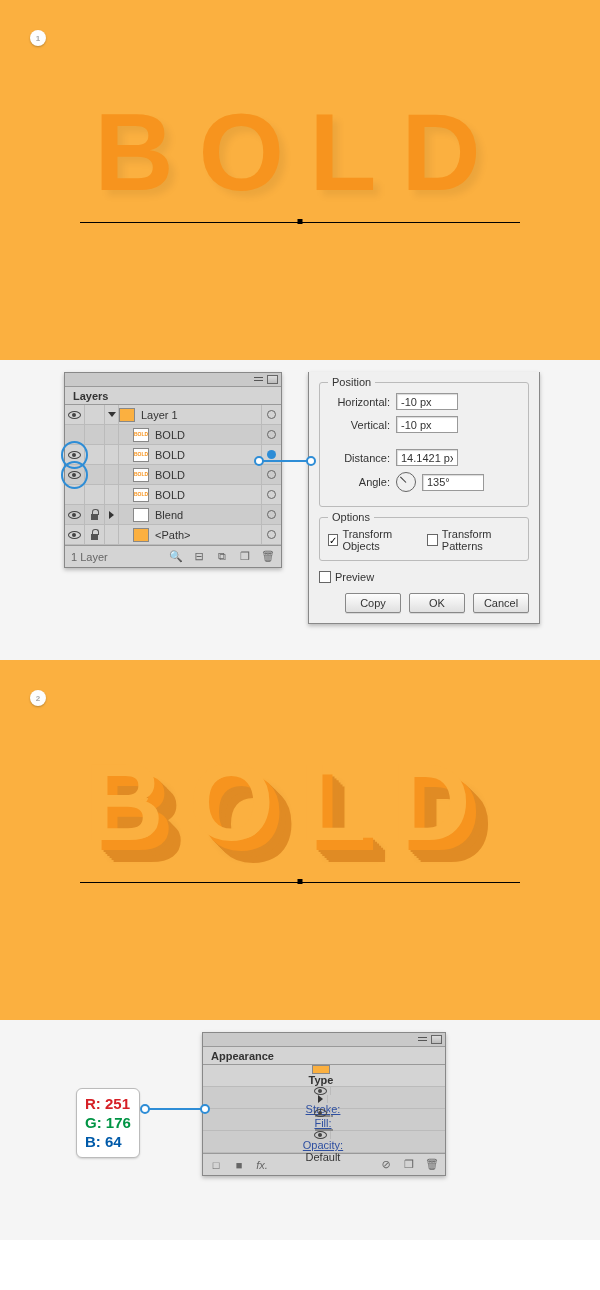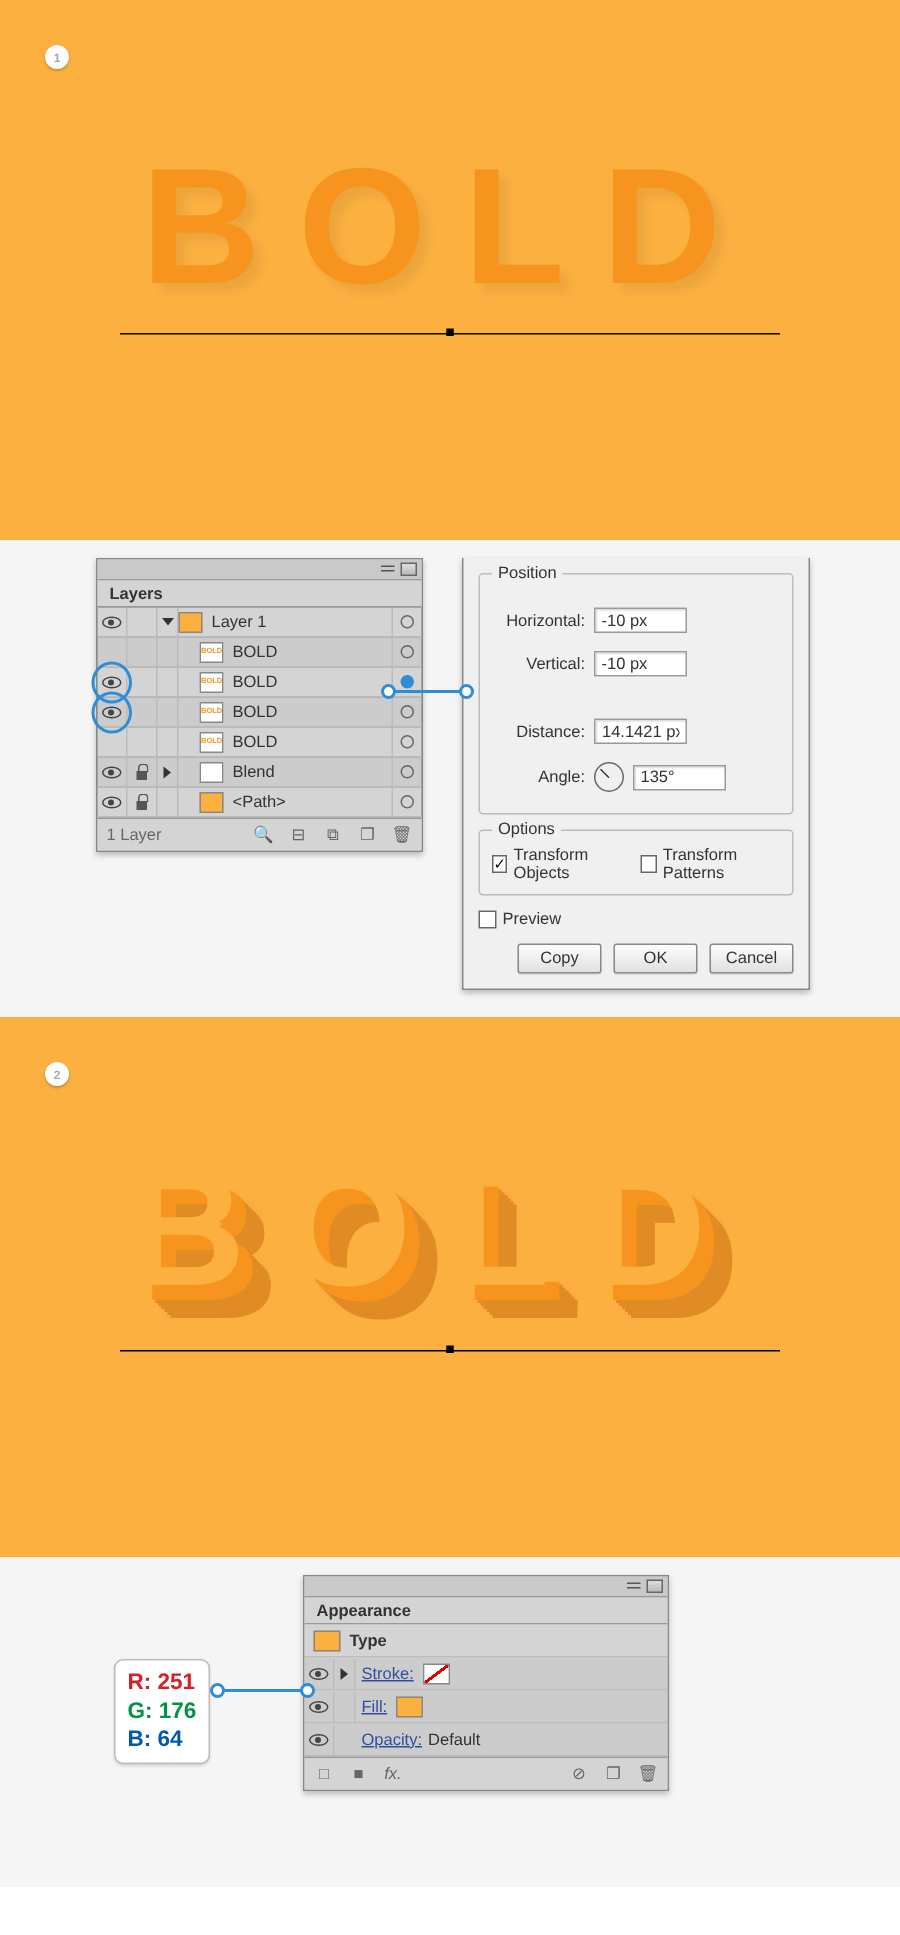--- a/index.html
+++ b/index.html
@@ -295,21 +295,20 @@
     top:-7px;left:8px;
     background:#f0f0f0;
     padding:0 4px;
     font-size:11px;color:#333;
   }
   .field-row {
     display:flex;
     align-items:center;
     margin-bottom:6px;
     font-size:11px;
-    margin-top:12px;
   }
   .field-row label { width:62px; text-align:right; margin-right:6px; color:#333;}
   .num-input {
     width:62px;
     height:17px;
     border:1px solid #999;
     background:#fff;
     box-shadow: inset 1px 1px 1px rgba(0,0,0,.15);
     font-size:11px;
     padding:0 4px;
@@ -379,20 +378,21 @@
 
   
   .appearance-panel { width: 244px; margin-left: 190px;}
   .appear-list .appear-row {
     display:flex;
     align-items:center;
     height: 22px;
     border-bottom:1px solid #bbb;
     background:#d4d4d4;
     padding-right:6px;
+    flex-direction:column;
   }
   .appear-list .appear-row.sub { background:#ccc; padding-left: 0;}
   .attr-label { color:#2e4fa0; text-decoration:underline; }
   .stroke-swatch, .fill-swatch {
     width:18px;height:14px;
     border:1px solid #888;
     margin-left:6px;
     display:flex;align-items:center;justify-content:center;
     background:#fff;
   }

